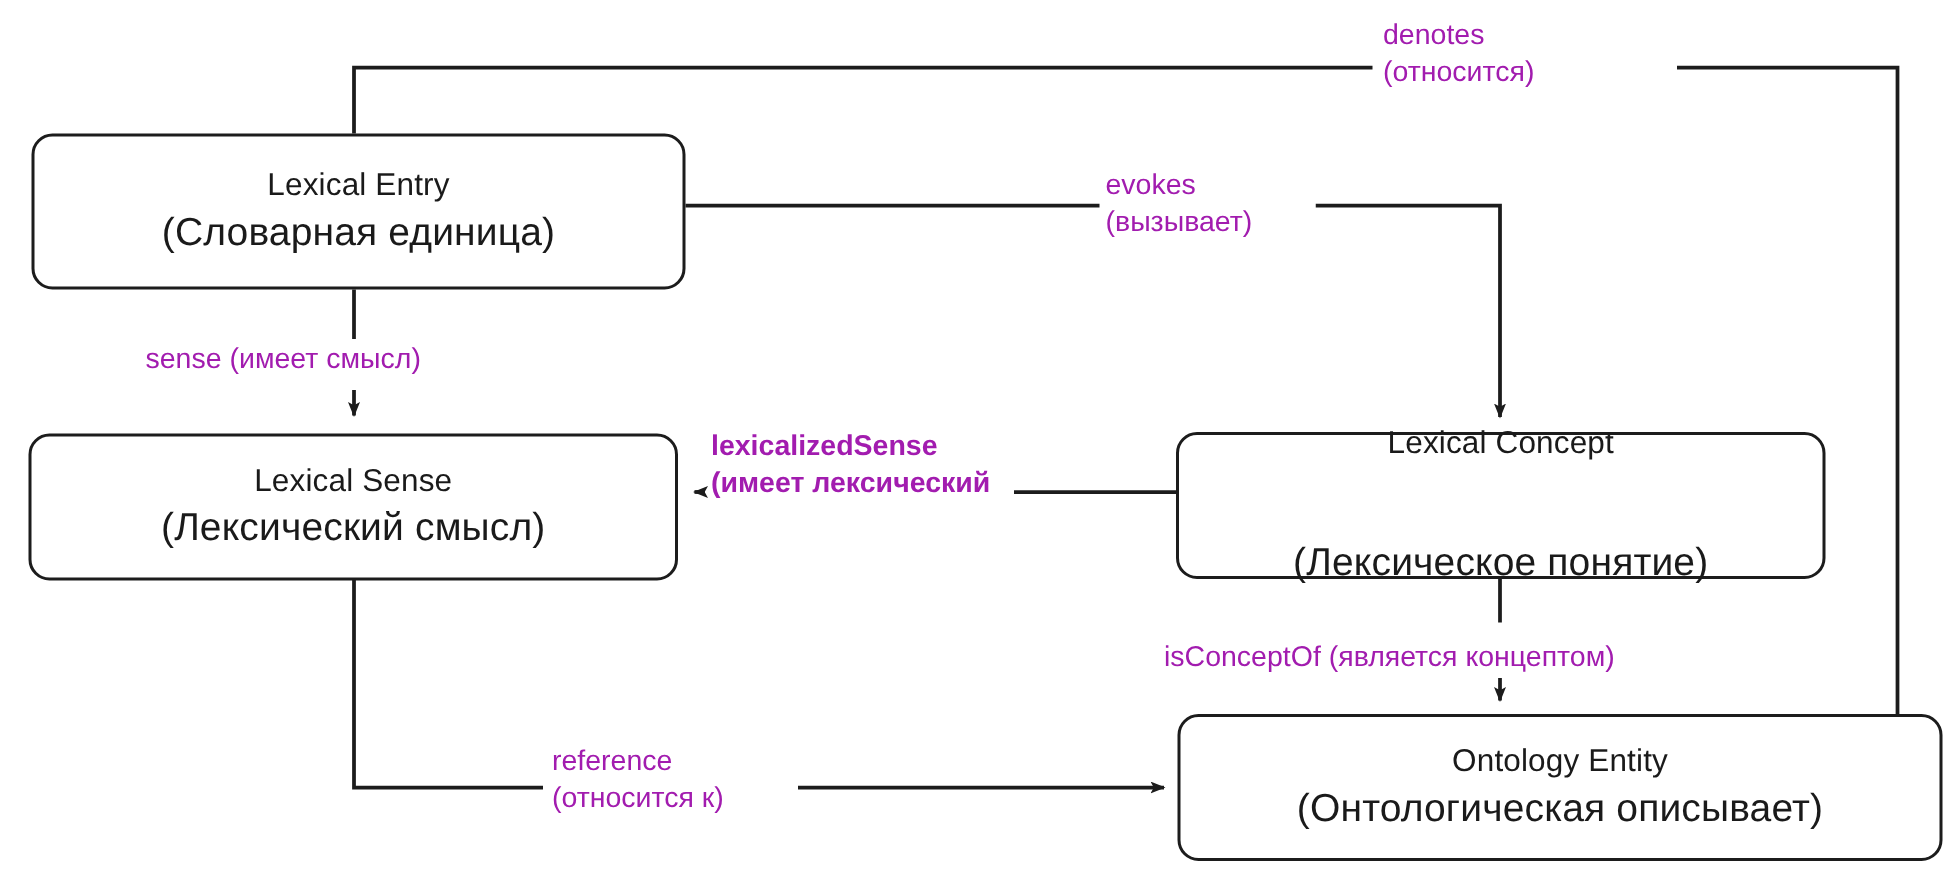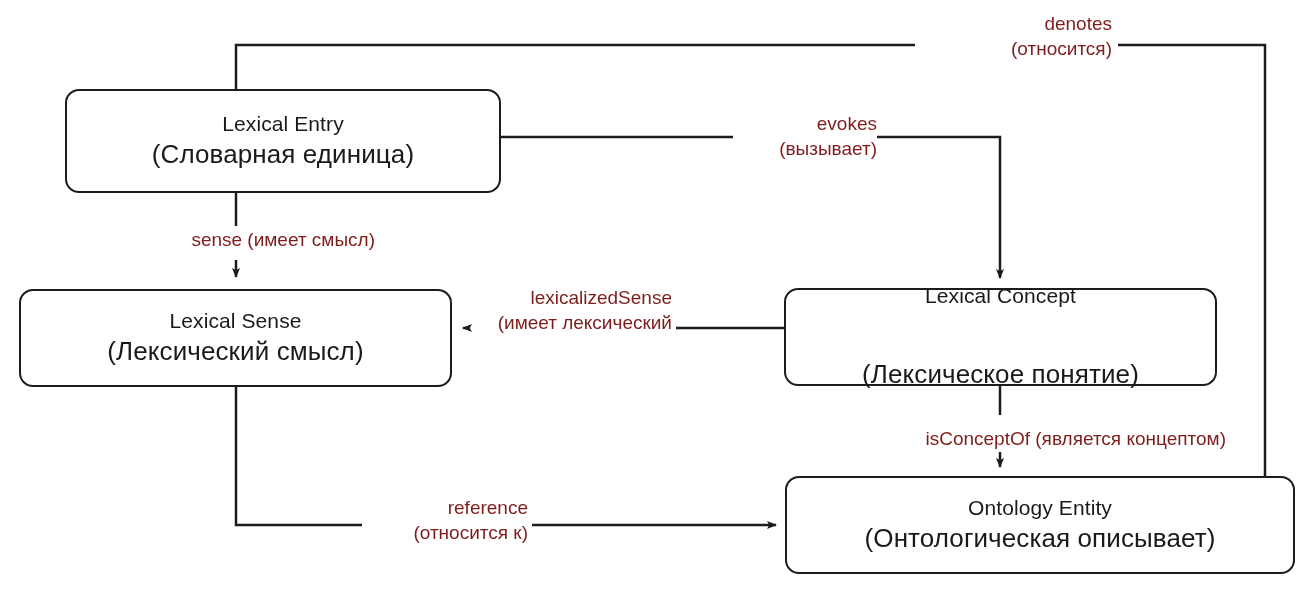--- a/index.html
+++ b/index.html
@@ -46,33 +46,34 @@
   }
   .node .node-subtitle {
     font-size: 26px;
     letter-spacing: 0.1px;
     white-space: nowrap;
   }
   .edge-label {
     position: absolute;
     font-size: 19px;
     line-height: 1.30;
-    text-align: right;
-    color: #7f1d1d;
+    text-align: left;
+    color: #a21caf;
     background: #ffffff;
     white-space: nowrap;
     z-index: 4;
   }
   .edge-label.wrap {
     white-space: normal;
+    font-weight: bold;
   }
   .edge-label .lbl-line { display: block; }
 
   
-  #node-lexical-entry   { left: 21px;  top: 89px;  width: 436px; height: 104px; margin-left: 44px; }
+  #node-lexical-entry   { left: 21px;  top: 89px;  width: 436px; height: 104px; }
   #node-lexical-sense   { left: 19px;  top: 289px; width: 433px; height: 98px;  }
   #node-lexical-concept { left: 784px; top: 288px; width: 433px; height: 98px; gap: 48px;  }
   #node-ontology-entity { left: 785px; top: 476px; width: 510px; height: 98px;  }
 
   
   #label-denotes        { left: 922px; top: 12px;  width: 190px; }
   #label-evokes         { left: 737px; top: 112px; width: 140px; }
   #label-sense          { left: 97px;  top: 228px; width: 278px; }
   #label-lexicalized    { left: 474px; top: 286px; width: 198px; }
   #label-isconceptof    { left: 776px; top: 427px; width: 450px; }

